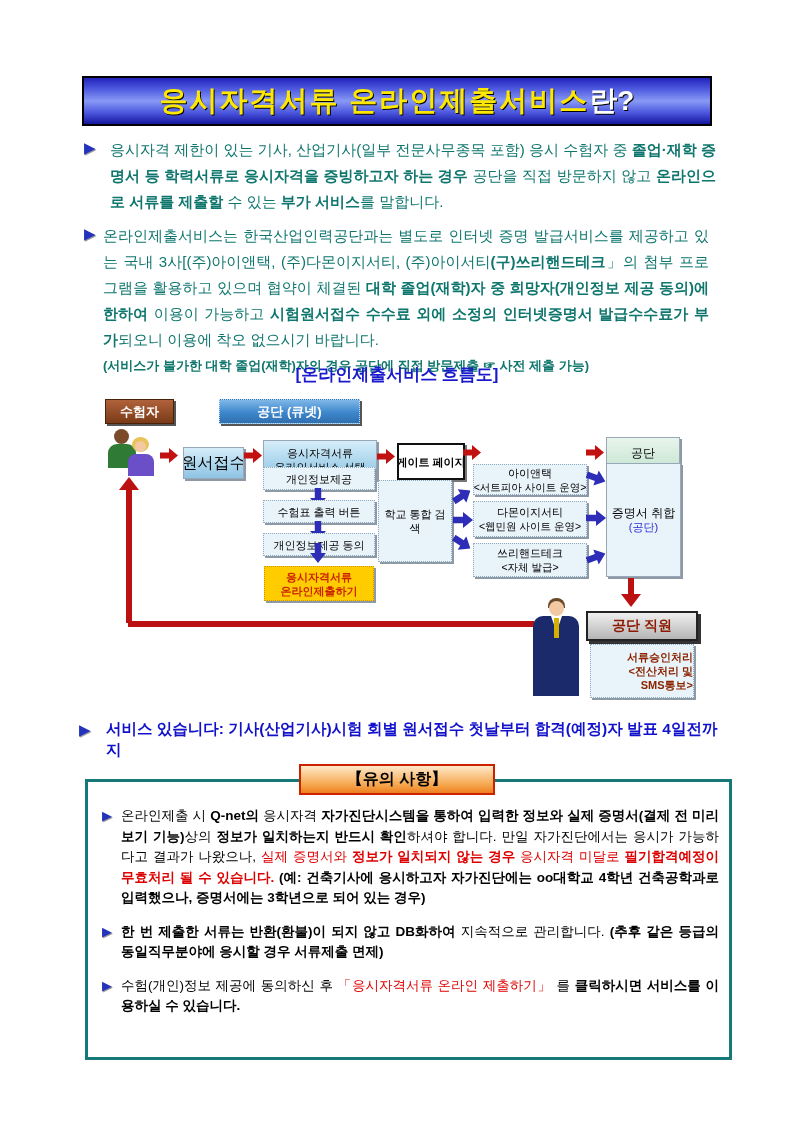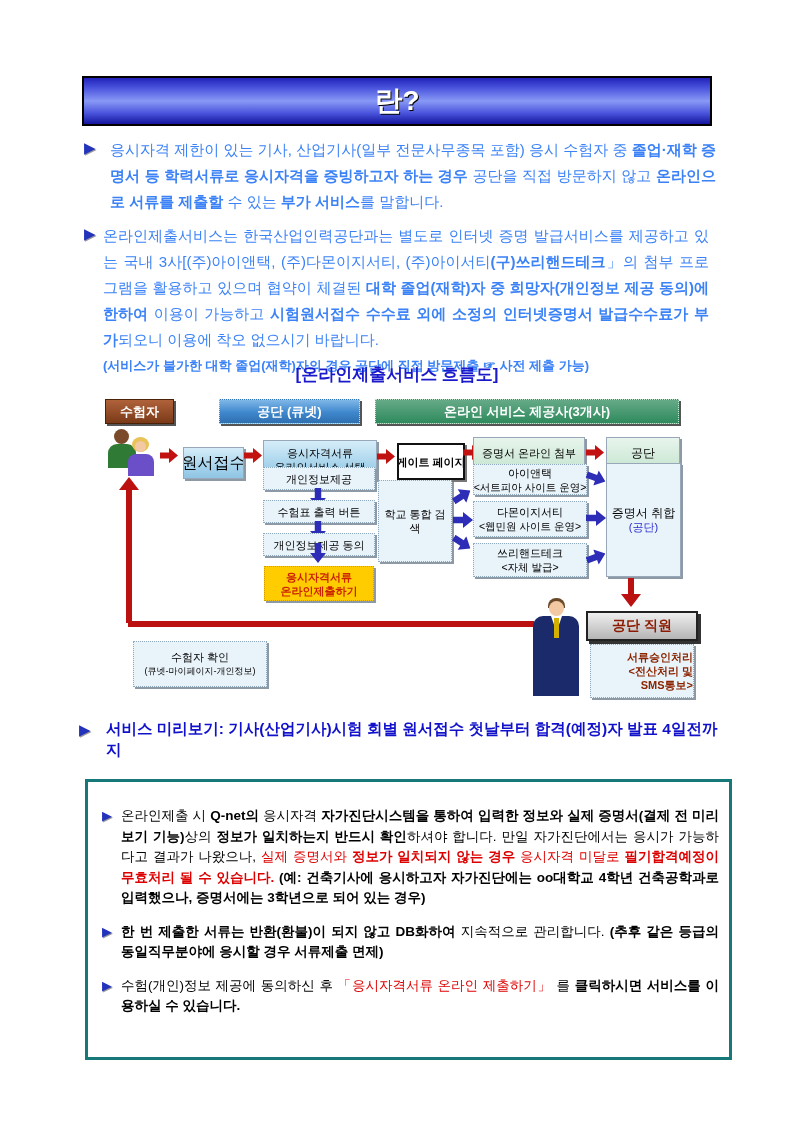--- a/index.html
+++ b/index.html
@@ -8,21 +8,21 @@
 
   
   .banner{position:absolute;left:82px;top:76px;width:626px;height:46px;border:2px solid #000;
     background:linear-gradient(180deg,#2222bb 0%,#4a55dd 22%,#8899f5 50%,#4a55dd 76%,#15159e 100%);
     display:flex;align-items:center;justify-content:center;}
   .bt{color:#ffe800;font-weight:bold;font-size:28px;letter-spacing:2px;text-shadow:1px 1px 0 #000;}
   .bt.suffix{color:#fff;letter-spacing:0;}
 
   
   .mk{position:absolute;color:#2433bb;font-size:15px;text-shadow:1px 1px 0 #9a9a9a;}
-  .para{position:absolute;font-size:15px;line-height:26px;color:#3b82f6;text-align:justify;}
+  .para{position:absolute;font-size:15px;line-height:26px;color:#0f766e;text-align:justify;}
   .pnote{font-size:13px;font-weight:bold;line-height:21px;margin-top:2px;text-align:left;}
   .rich .b{font-weight:bold;}
   .rich .r{color:#dd0000;margin-top:28px;}
   .rich .rb{color:#dd0000;font-weight:bold;}
 
   .flowtitle{position:absolute;left:0;top:363px;width:794px;text-align:center;
     color:#1a1acc;font-weight:bold;font-size:17px;}
 
   
   .fb{position:absolute;display:flex;flex-direction:column;align-items:center;justify-content:center;
@@ -88,37 +88,37 @@
   .nitem{display:flex;align-items:flex-start;margin-bottom:13px;}
   .nmk{color:#2433bb;font-size:13px;margin:2px 9px 0 2px;text-shadow:1px 1px 0 #9a9a9a;flex-shrink:0;}
   .ntext{font-size:13.5px;line-height:20.5px;color:#000;text-align:justify;}
 </style>
 </head>
 <body>
 
 <div id="page">
 
   <div class="banner">
+    <span class="bt">응시자격서류 온라인제출서비스</span>
       <span class="bt suffix">란?</span>
   </div>
 
   <span class="mk" style="left:84px;top:139px">▶</span>
   <div class="para rich" style="left:110px;top:137px;width:606px"><span>응시자격 제한이 있는 기사, 산업기사(일부 전문사무종목 포함) 응시 수험자 중 </span><span class="b">졸업·재학 증명서 등 학력서류로 응시자격을 증빙하고자 하는 경우</span><span> 공단을 직접 방문하지 않고 </span><span class="b">온라인으로 서류를 제출할</span><span> 수 있는 </span><span class="b">부가 서비스</span><span>를 말합니다.</span></div>
 
   <span class="mk" style="left:84px;top:225px">▶</span>
   <div class="para" style="left:103px;top:223px;width:606px">
     <span class="rich"><span>온라인제출서비스는 한국산업인력공단과는 별도로 인터넷 증명 발급서비스를 제공하고 있는 국내 3사[(주)아이앤택, (주)다몬이지서티, (주)아이서티</span><span class="b">(구)쓰리핸드테크</span><span>」의 첨부 프로그램을 활용하고 있으며 협약이 체결된 </span><span class="b">대학 졸업(재학)자 중 희망자(개인정보 제공 동의)에 한하여</span><span> 이용이 가능하고 </span><span class="b">시험원서접수 수수료 외에 소정의 인터넷증명서 발급수수료가 부가</span><span>되오니 이용에 착오 없으시기 바랍니다.</span></span>
     <div class="pnote">(서비스가 불가한 대학 졸업(재학)자의 경우 공단에 직접 방문제출 ☞ 사전 제출 가능)</div>
   </div>
 
   <div class="flowtitle">[온라인제출서비스 흐름도]</div>
 
   <div class="lane lane-exam" style="left:105px;top:399px;width:67px;height:23px">수험자</div>
   <div class="lane lane-qnet" style="left:219px;top:399px;width:139px;height:23px">공단 (큐넷)</div>
-  <div class="lane lane-prov" style="left:375px;top:399px;width:302px;height:23px">온라인 서비스 제공사(3개사)</div>
 
   <div class="ppl">
     <i class="p1h"></i>
       <i class="p1b"></i>
       <i class="p2hair"></i>
       <i class="p2f"></i>
       <i class="p2b"></i>
   </div>
 
   <div class="arr r18" style="left:160px;top:447px"></div>
@@ -128,23 +128,20 @@
   <div class="arr r18" style="left:244px;top:447px"></div>
   <div class="fb bl" style="left:263px;top:440px;width:112px;height:38px">
     <div>응시자격서류</div>
     <div>온라인서비스 선택</div>
   </div>
   <div class="arr r18" style="left:377px;top:448px"></div>
   <div class="fb gate" style="left:397px;top:443px;width:64px;height:33px">
     <div>게이트 페이지</div>
   </div>
   <div class="arr r18" style="left:463px;top:444px"></div>
-  <div class="fb gr" style="left:473px;top:437px;width:110px;height:30px">
-    <div>증명서 온라인 첨부</div>
-  </div>
   <div class="arr r18" style="left:586px;top:444px"></div>
   <div class="fb gr" style="left:606px;top:437px;width:72px;height:30px;font-size:12px">
     <div>공단</div>
   </div>
 
   <div class="fb cy" style="left:263px;top:467px;width:110px;height:21px">
     <div>개인정보제공</div>
   </div>
   <div class="arr blue b20 down" style="left:308px;top:489px"></div>
   <div class="fb cy" style="left:263px;top:500px;width:110px;height:21px">
@@ -188,53 +185,50 @@
     <div>증명서 취합</div>
     <div class="collect-sub" style="font-size:11px">(공단)</div>
   </div>
 
   <div class="vbar" style="left:628px;top:578px;width:6px;height:16px"></div>
   <div class="dtri" style="left:621px;top:594px"></div>
   <div class="vbar" style="left:128px;top:621px;width:406px;height:6px"></div>
   <div class="vbar" style="left:126px;top:489px;width:6px;height:134px"></div>
   <div class="utri" style="left:119px;top:477px"></div>
 
-  <div class="fb cy verify" style="left:133px;top:641px;width:132px;height:44px">
-    <div>수험자 확인</div>
-    <div class="small">(큐넷-마이페이지-개인정보)</div>
-  </div>
 
   <div class="man">
     <i class="mbody"></i>
       <i class="mshirt"></i>
       <i class="mtie"></i>
       <i class="mhair"></i>
       <i class="mhead"></i>
   </div>
   <div class="staff">공단 직원</div>
   <div class="fb cy approve" style="left:590px;top:644px;width:102px;height:52px">
     <div>서류승인처리</div>
     <div>&lt;전산처리 및</div>
     <div>SMS통보&gt;</div>
   </div>
 
   <span class="mk" style="left:79px;top:721px">▶</span>
   <div class="svc">
-    <span>서비스 미리보기:</span>
+    <span>서비스 있습니다:</span>
     <span>기사(산업기사)시험 회별 원서접수 첫날부터 합격(예정)자 발표 4일전까지</span>
   </div>
 
   <div class="notice">
     <div class="nitem">
       <span class="nmk">▶</span>
       <div class="ntext rich"><span>온라인제출 시 </span><span class="b">Q-net의</span><span> 응시자격 </span><span class="b">자가진단시스템을 통하여 입력한 정보와 실제 증명서(결제 전 미리보기 기능)</span><span>상의 </span><span class="b">정보가 일치하는지 반드시 확인</span><span>하셔야 합니다.  만일 자가진단에서는 응시가 가능하다고 결과가 나왔으나, </span><span class="r">실제 증명서와 </span><span class="rb">정보가 일치되지 않는 경우</span><span class="r"> 응시자격 미달로 </span><span class="rb">필기합격예정이 무효처리 될 수 있습니다.</span><span class="b">  (예: 건축기사에 응시하고자 자가진단에는 oo대학교 4학년 건축공학과로 입력했으나, 증명서에는 3학년으로 되어 있는 경우)</span></div>
     </div>
     <div class="nitem">
       <span class="nmk">▶</span>
       <div class="ntext rich"><span class="b">한 번 제출한 서류는 반환(환불)이 되지 않고 DB화하여</span><span> 지속적으로 관리합니다.  </span><span class="b">(추후 같은 등급의 동일직무분야에 응시할 경우 서류제출 면제)</span></div>
     </div>
     <div class="nitem">
       <span class="nmk">▶</span>
       <div class="ntext rich"><span>수험(개인)정보 제공에 동의하신 후  </span><span class="r">「응시자격서류 온라인 제출하기」</span><span>  를 </span><span class="b">클릭하시면 서비스를 이용하실 수 있습니다.</span></div>
     </div>
   </div>
+  <div class="nheader">【유의 사항】</div>
 
 </div>
 
 </body></html>

